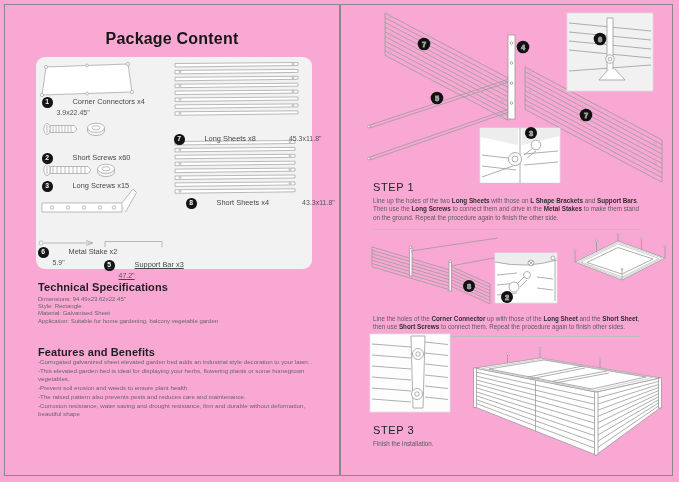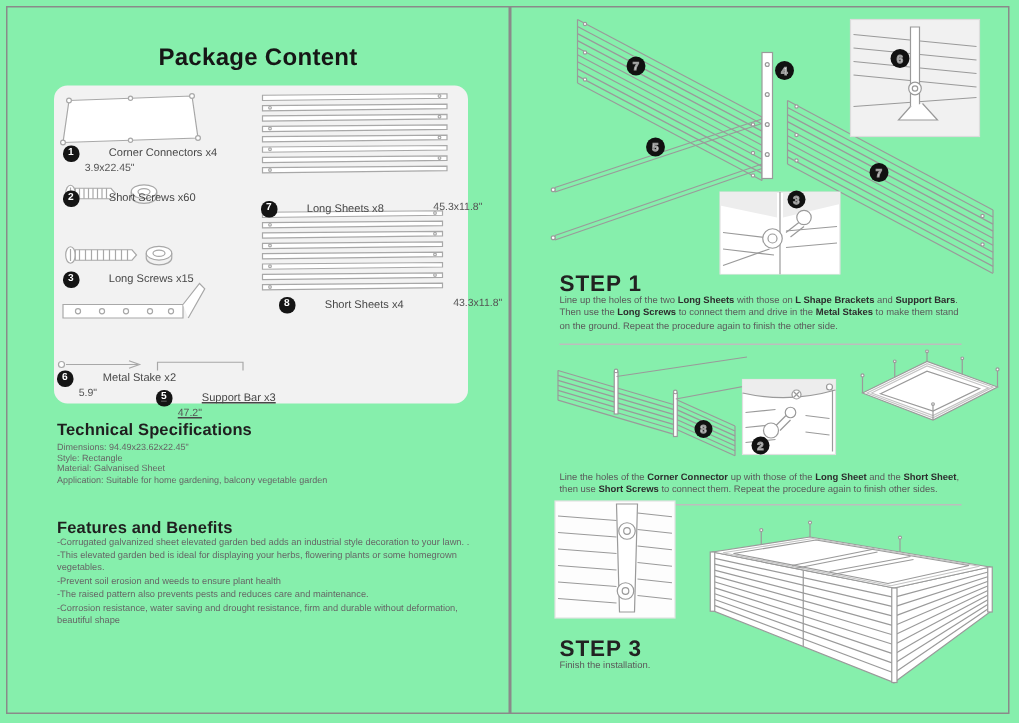--- a/index.html
+++ b/index.html
@@ -1,32 +1,32 @@
 <!DOCTYPE html>
 <html><head>
 <meta charset="utf-8">
 <style>
   html,body{margin:0;padding:0;background:#fff;}
-  .canvas{position:relative;width:679px;height:482px;background:#86efac;overflow:hidden;
+  .canvas{position:relative;width:679px;height:482px;background:#f9a8d4;overflow:hidden;
           font-family:"Liberation Sans",sans-serif;color:#444;}
   .frame{position:absolute;left:4px;top:4px;width:669px;height:472px;border:1.5px solid #8a8a8a;box-sizing:border-box;}
   .vdiv{position:absolute;left:339px;top:4px;width:1.5px;height:472px;background:#8a8a8a;}
   .abs{position:absolute;}
   .page-title{left:4px;top:30px;width:336px;text-align:center;font-size:16px;font-weight:600;color:#161616;letter-spacing:.2px;}
   .panel{left:36px;top:57px;width:276px;height:212px;background:#f2f2f2;border-radius:9px;}
   .pkg-item{font-size:7.4px;color:#474747;line-height:10px;white-space:nowrap;}
   .pkg-row{display:flex;align-items:center;gap:20px;}
   .nc{width:10.5px;height:10.5px;border-radius:50%;background:#151515;color:#fff;font-size:6.8px;font-weight:bold;
       display:flex;align-items:center;justify-content:center;flex:none;}
   .pkg-dim{margin-left:14.5px;font-size:7px;color:#555;line-height:9px;}
   .dim-inline{margin-left:13px;font-size:7px;color:#555;}
   .sec-title{font-size:11px;font-weight:700;color:#1f1f1f;letter-spacing:.1px;}
   .spec-line{font-size:6px;color:#666;line-height:7.2px;}
   .bullet{font-size:6.2px;color:#666;line-height:8.7px;}
-  .step-title{font-size:15px;font-weight:700;color:#222;letter-spacing:.6px;}
+  .step-title{font-size:11px;font-weight:400;color:#222;letter-spacing:.6px;}
   .step-body{width:272px;font-size:6.3px;color:#5a5a5a;line-height:8.4px;margin:0;}
   .step-body b{color:#2e2e2e;font-weight:700;}
   .divider{height:1px;width:268px;background:#bdbdbd;}
   svg{display:block;}
   svg text.ncl{fill:#fff;font-family:"Liberation Sans",sans-serif;font-size:7.5px;font-weight:bold;text-anchor:middle;}
 </style>
 </head>
 <body>
 
 <div class="canvas">
@@ -134,21 +134,21 @@
     </g>
   </svg>
 
   <div class="abs pkg-item" style="left:42px;top:97px;">
     <div class="pkg-row">
         <span class="nc">1</span>
       <span>Corner Connectors x4</span>
       </div>
     <div class="pkg-dim">3.9x22.45"</div>
   </div>
-  <div class="abs pkg-item" style="left:42px;top:127px;">
+  <div class="abs pkg-item" style="left:42px;top:153px;">
     <div class="pkg-row">
         <span class="nc">2</span>
       <span>Short Screws x60</span>
       </div>
   </div>
   <div class="abs pkg-item" style="left:42px;top:181px;">
     <div class="pkg-row">
         <span class="nc">3</span>
       <span>Long Screws x15</span>
       </div>

